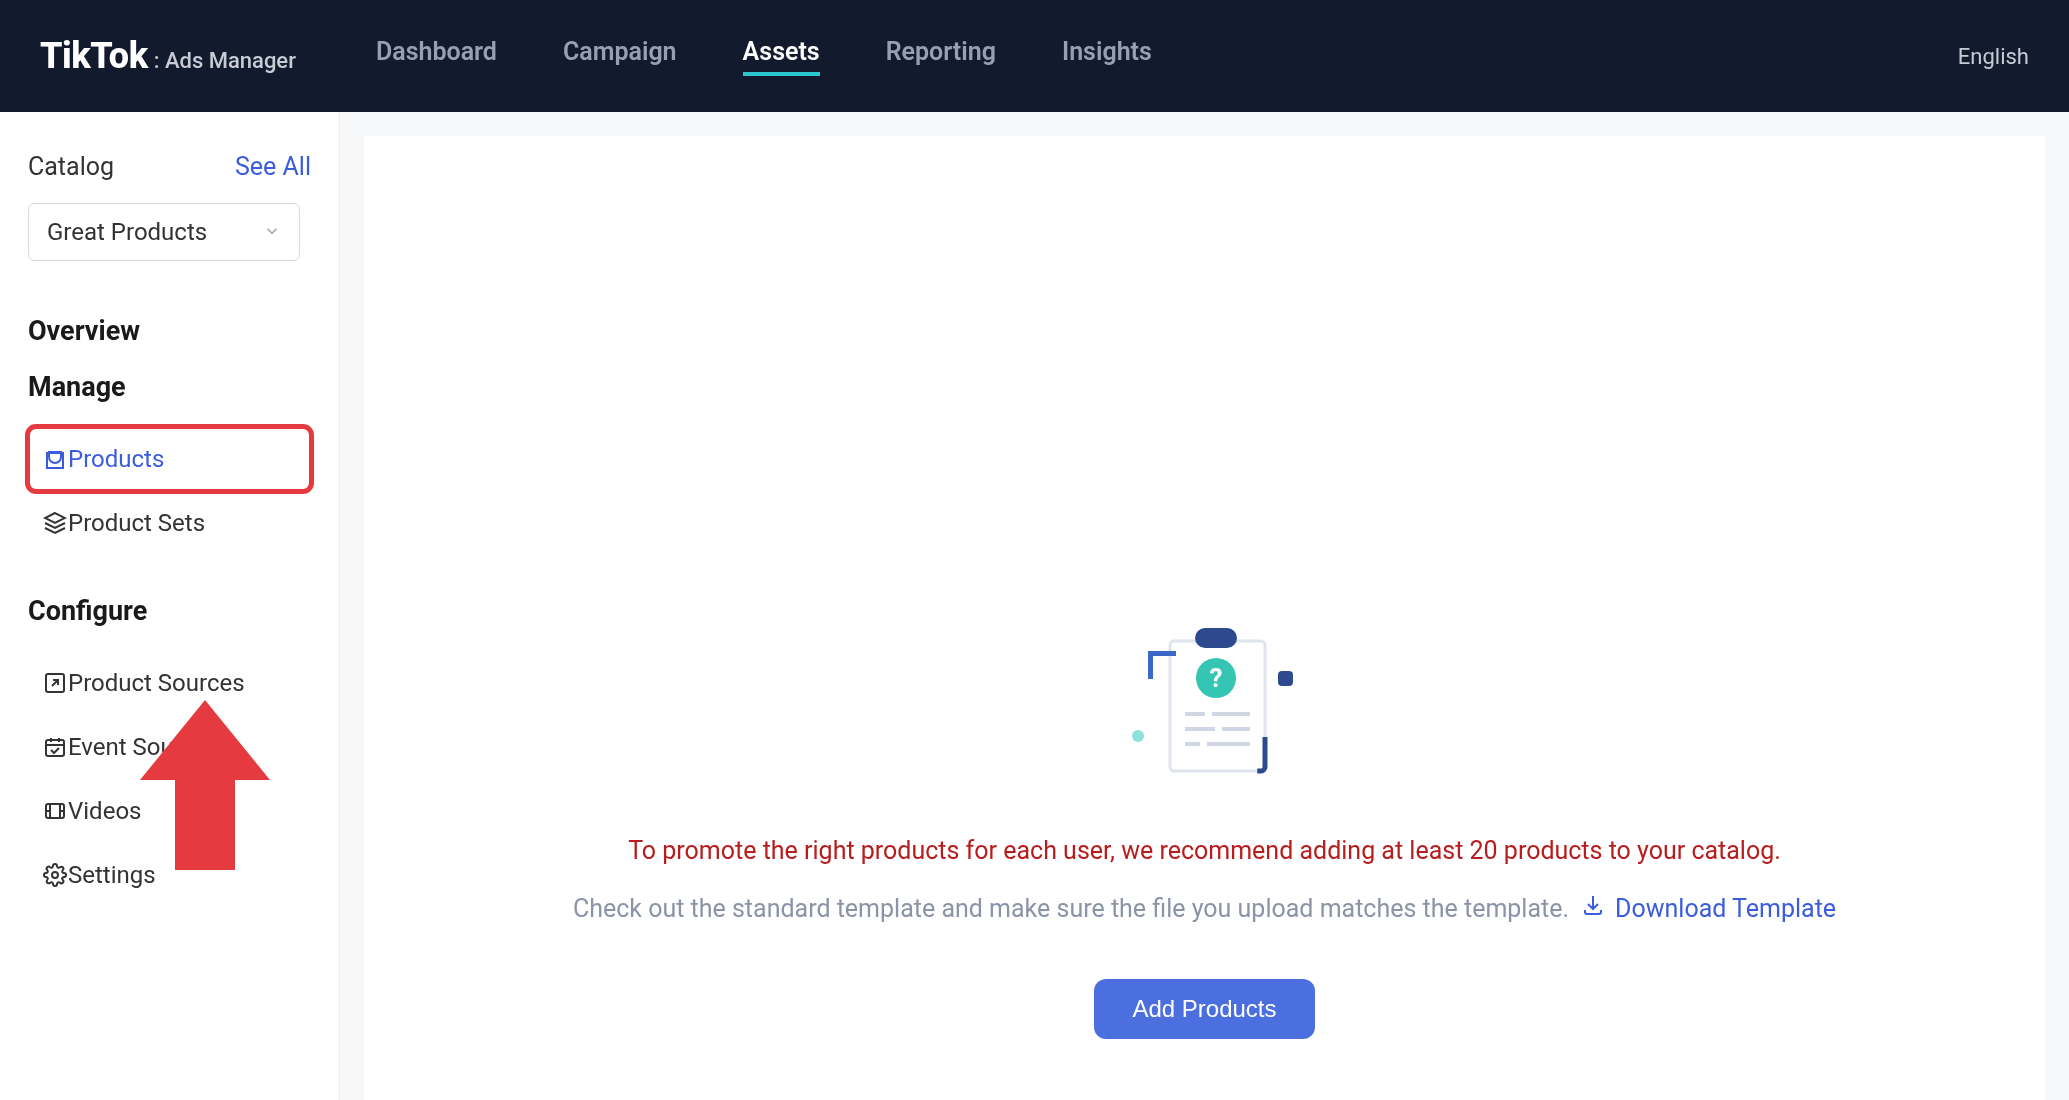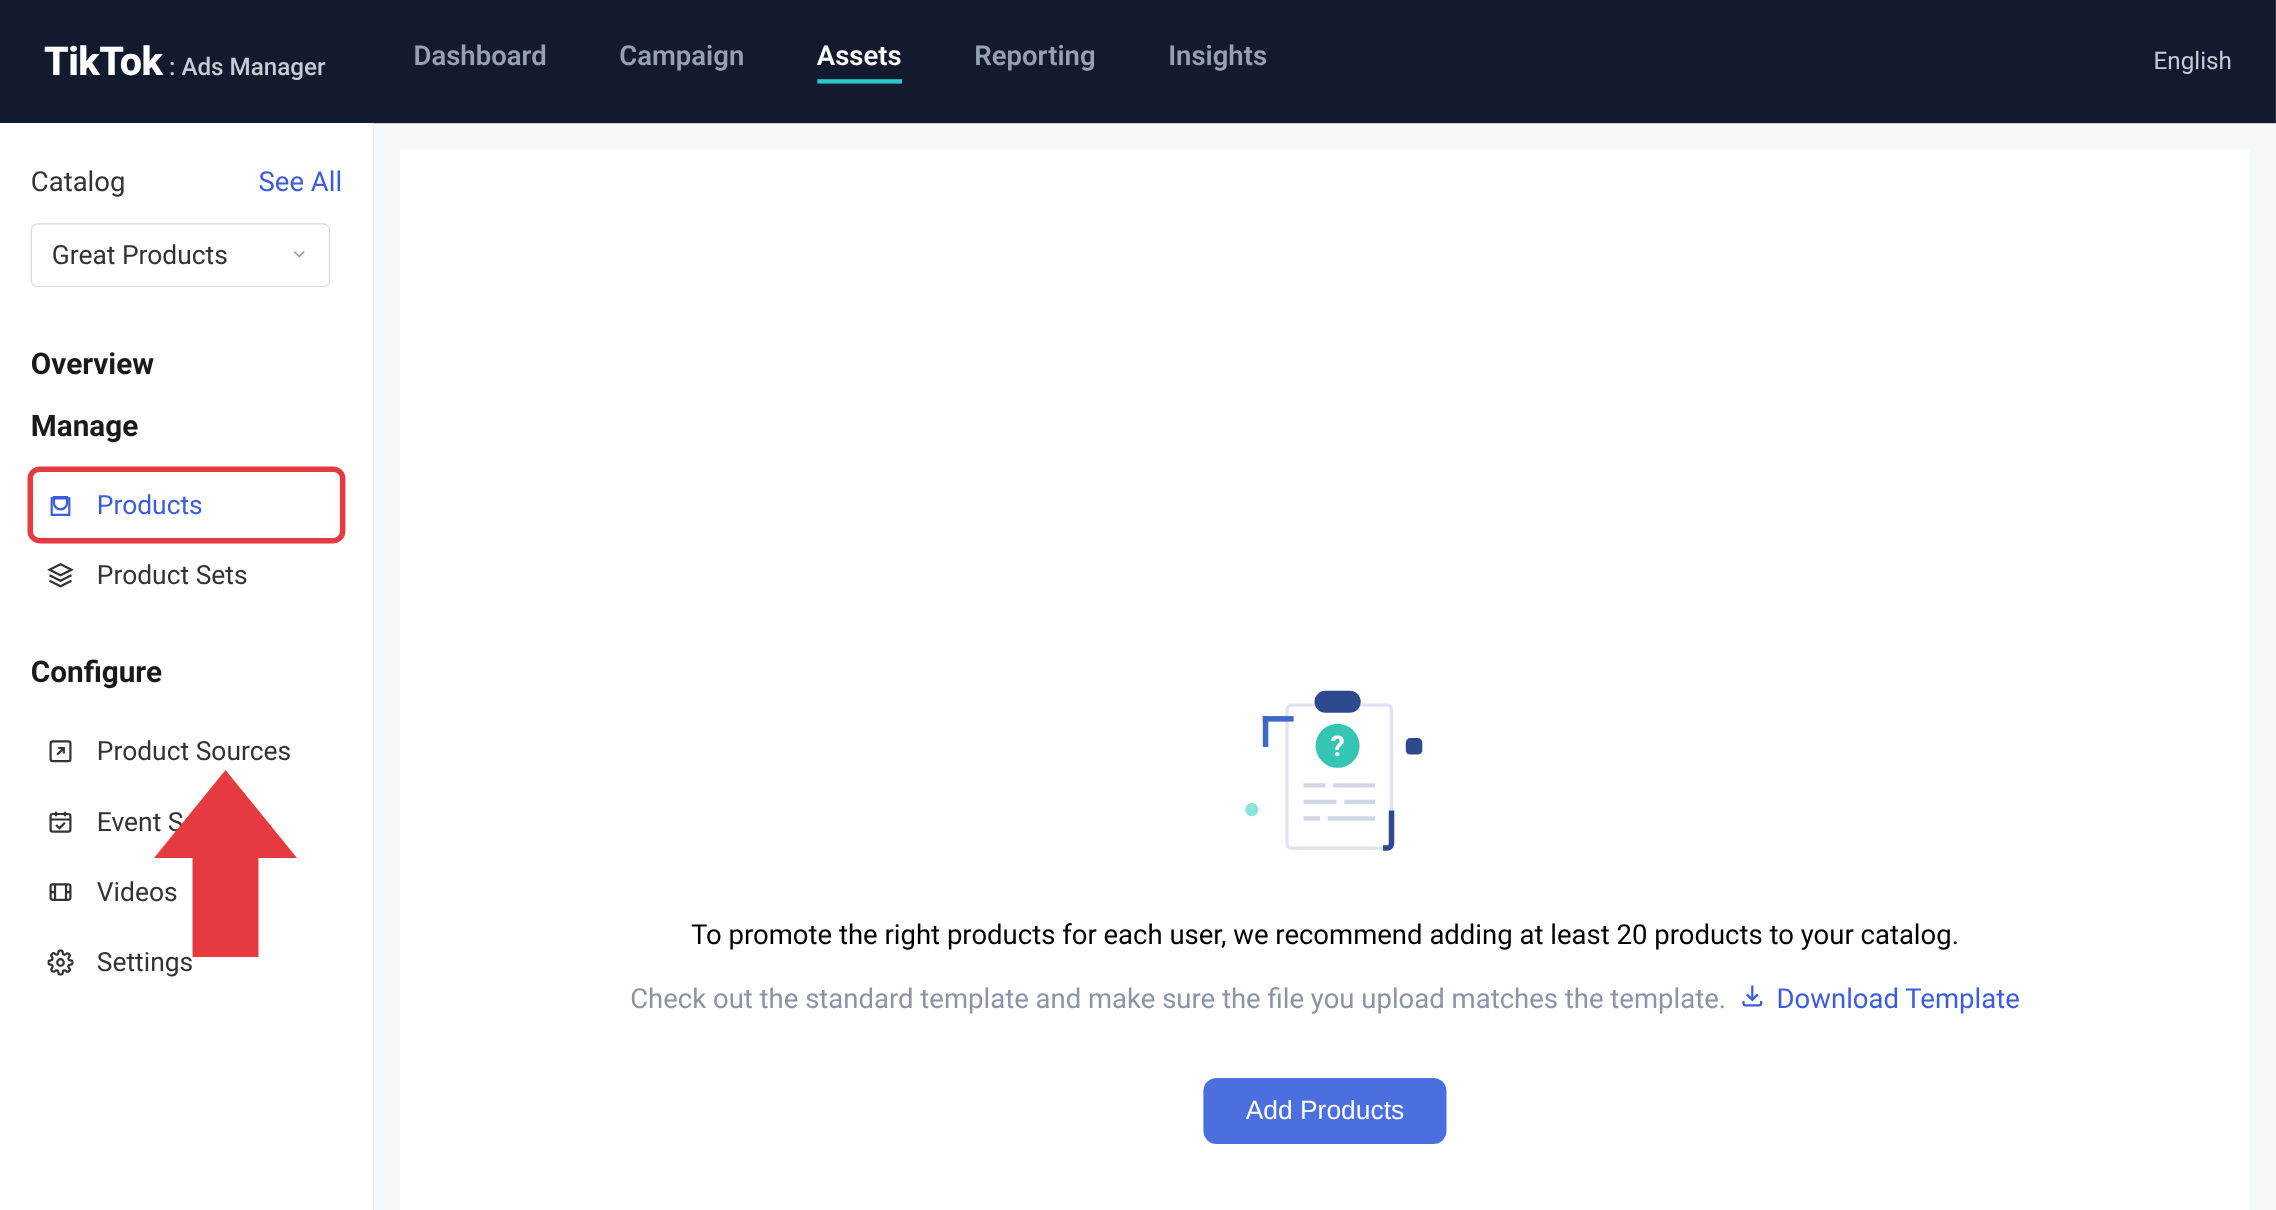--- a/index.html
+++ b/index.html
@@ -107,21 +107,20 @@
   .side-heading {
     font-size: 27px;
     font-weight: 700;
     color: #1a1a1a;
     margin-bottom: 24px;
   }
   .side-list { list-style: none; margin-bottom: 40px; }
   .side-item {
     display: flex;
     align-items: center;
-    gap: 20px;
     padding: 18px 14px;
     font-size: 24px;
     color: #333;
     cursor: pointer;
     border-radius: 6px;
     position: relative;
   }
   .side-item .icon {
     width: 26px;
     height: 26px;
@@ -159,21 +158,21 @@
     align-items: center;
     padding-top: 480px;
   }
   .illustration {
     width: 210px;
     height: 180px;
     margin-bottom: 40px;
   }
   .empty-title {
     font-size: 25px;
-    color: #000000;
+    color: #b91c1c;
     margin-bottom: 28px;
     text-align: center;
   }
   .empty-sub {
     font-size: 25px;
     color: #8b93a6;
     margin-bottom: 56px;
     display: flex;
     align-items: center;
     gap: 12px;

